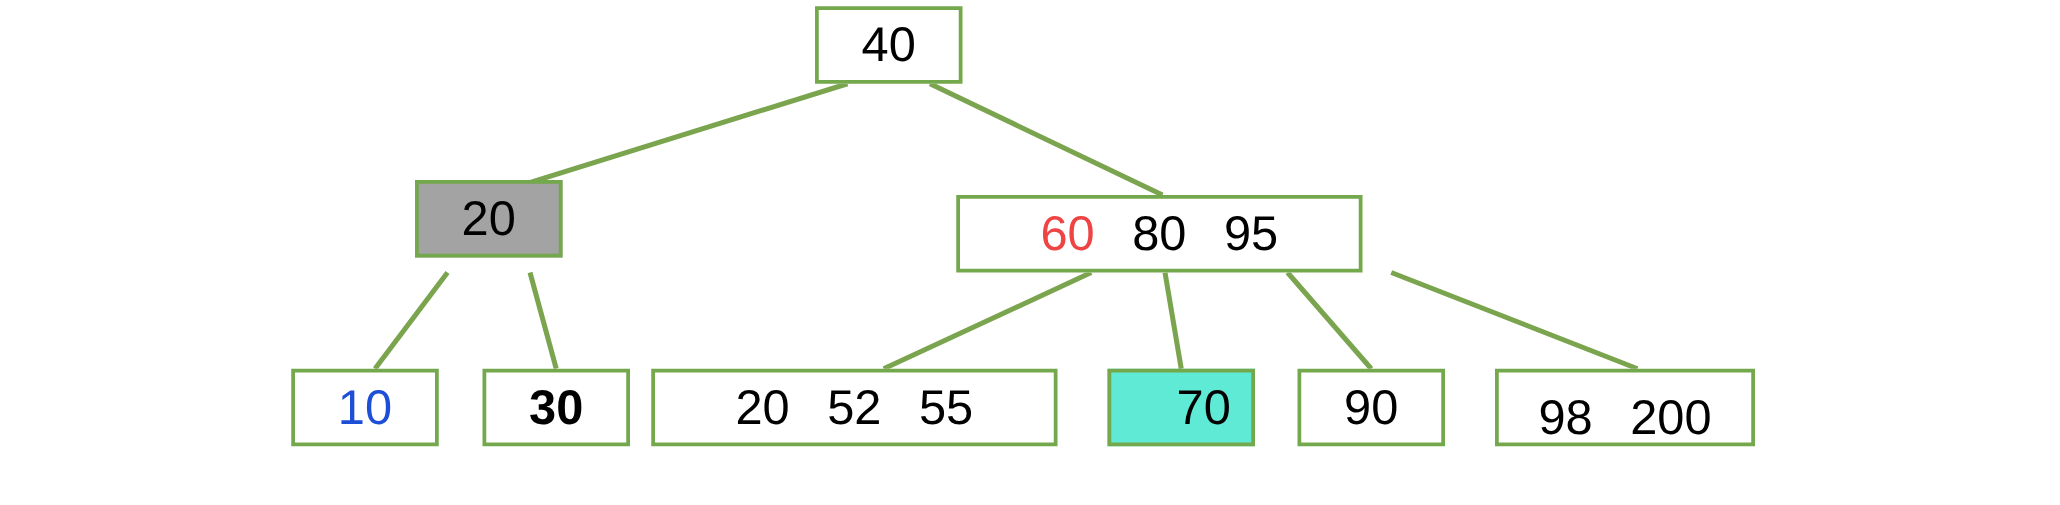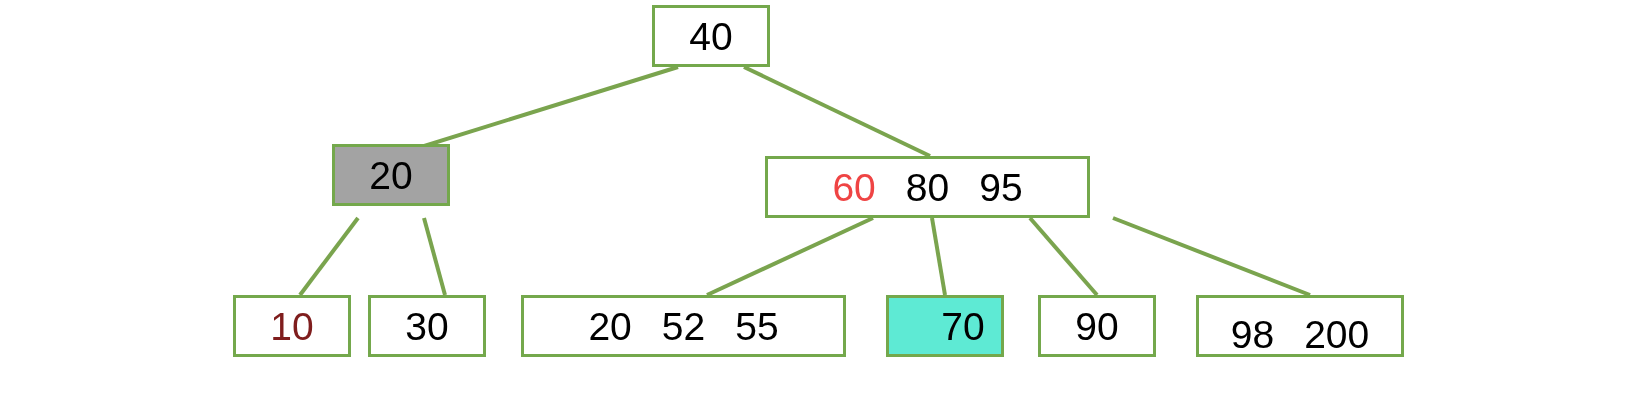--- a/index.html
+++ b/index.html
@@ -79,24 +79,24 @@
       </div>
       <div class="node" style="left: 765px; top: 156px; width: 325px; height: 62px; border-color: rgb(116, 168, 76); background: rgb(255, 255, 255);">
         <div class="keys">
           <span class="key" style="color: #ef4444;">60</span>
           <span class="key" style="color: rgb(0, 0, 0);">80</span>
           <span class="key" style="color: rgb(0, 0, 0);">95</span>
         </div>
       </div>
       <div class="node" style="left: 233px; top: 295px; width: 118px; height: 62px; border-color: rgb(116, 168, 76); background: rgb(255, 255, 255);">
         <div class="keys">
-          <span class="key" style="color: #7f1d1d;">10</span>
+          <span class="key" style="color: #1d4ed8;">10</span>
         </div>
       </div>
-      <div class="node" style="left: 368px; top: 295px; width: 118px; height: 62px; border-color: rgb(116, 168, 76); background: rgb(255, 255, 255);">
+      <div class="node" style="left: 386px; top: 295px; width: 118px; height: 62px; border-color: rgb(116, 168, 76); background: rgb(255, 255, 255); font-weight: bold;">
         <div class="keys">
           <span class="key" style="color: rgb(0, 0, 0);">30</span>
         </div>
       </div>
       <div class="node" style="left: 521px; top: 295px; width: 325px; height: 62px; border-color: rgb(116, 168, 76); background: rgb(255, 255, 255);">
         <div class="keys">
           <span class="key" style="color: rgb(0, 0, 0);">20</span>
           <span class="key" style="color: rgb(0, 0, 0);">52</span>
           <span class="key" style="color: rgb(0, 0, 0);">55</span>
         </div>

